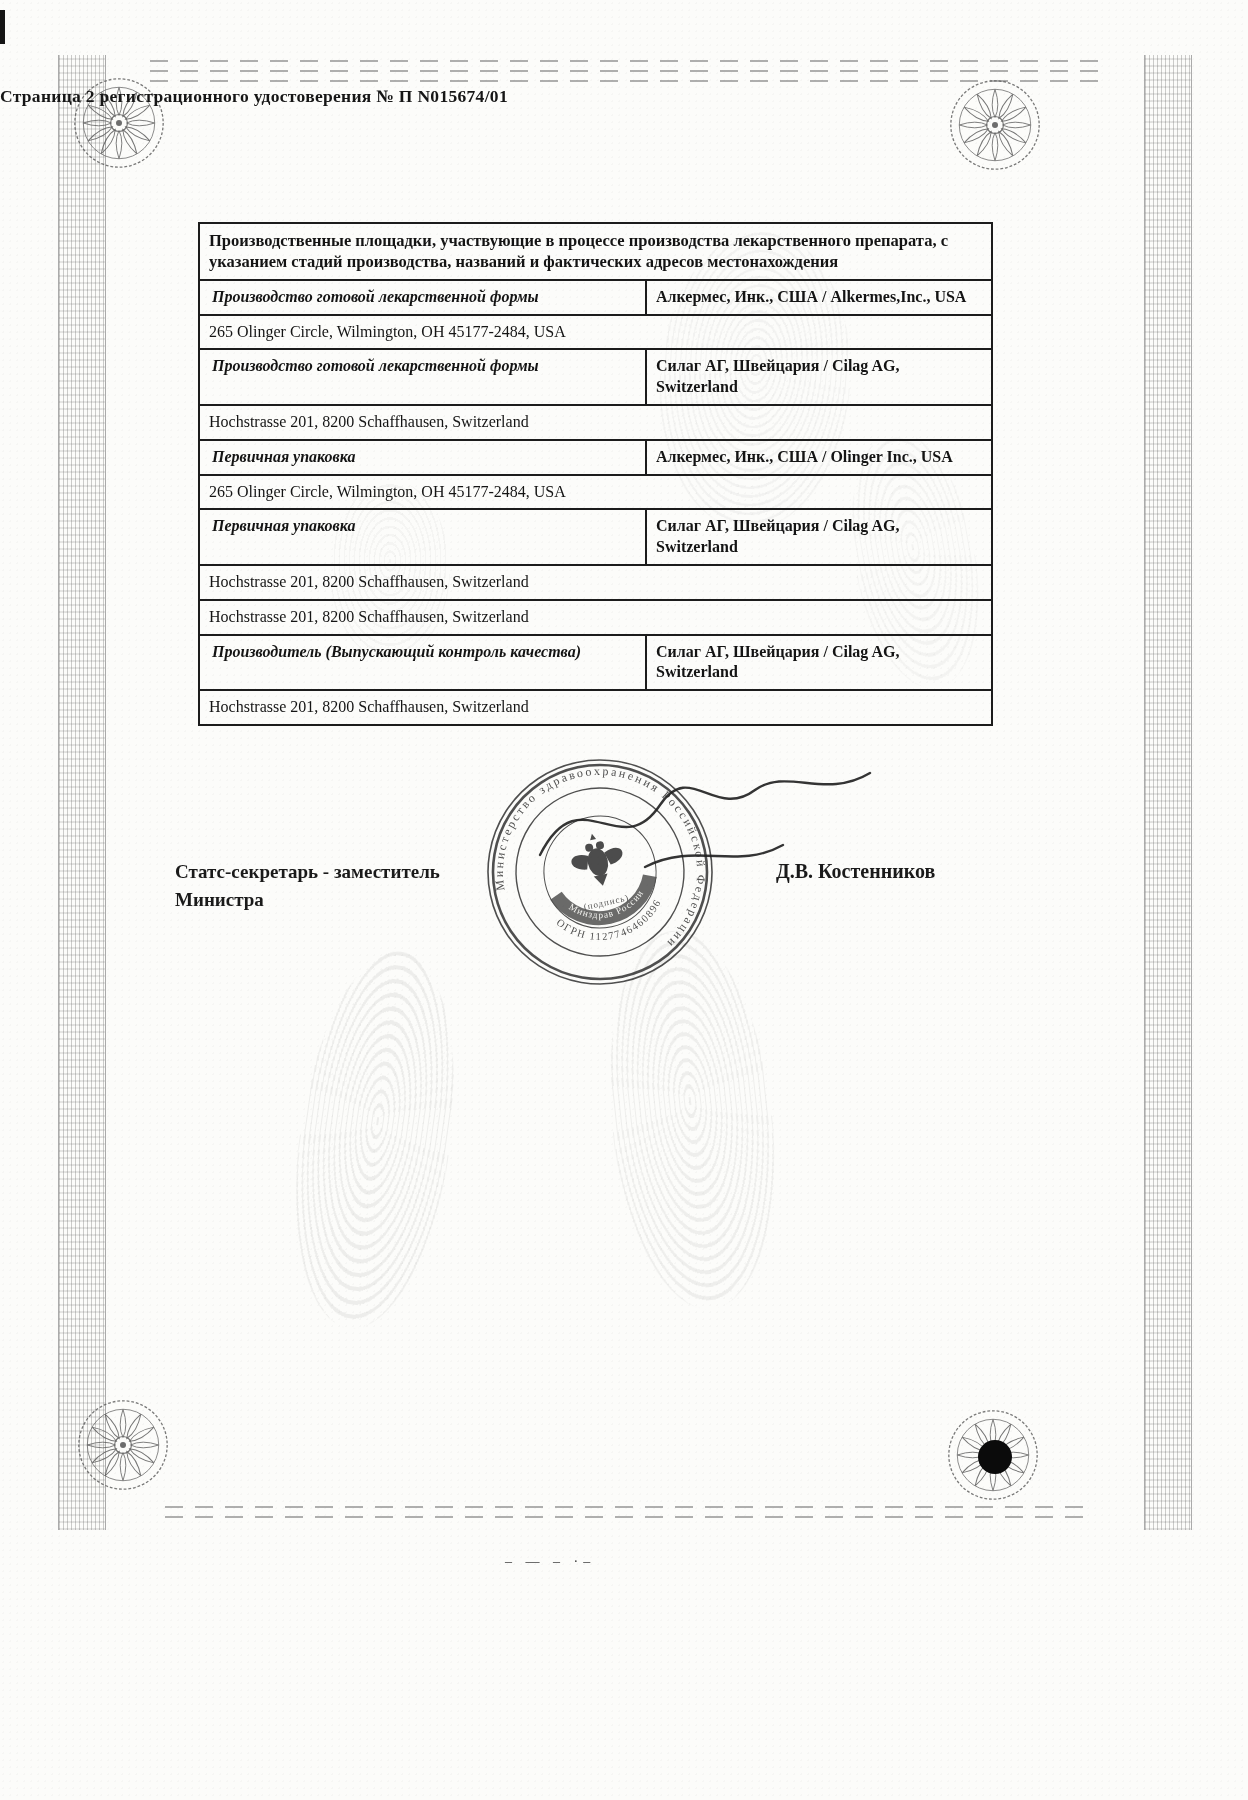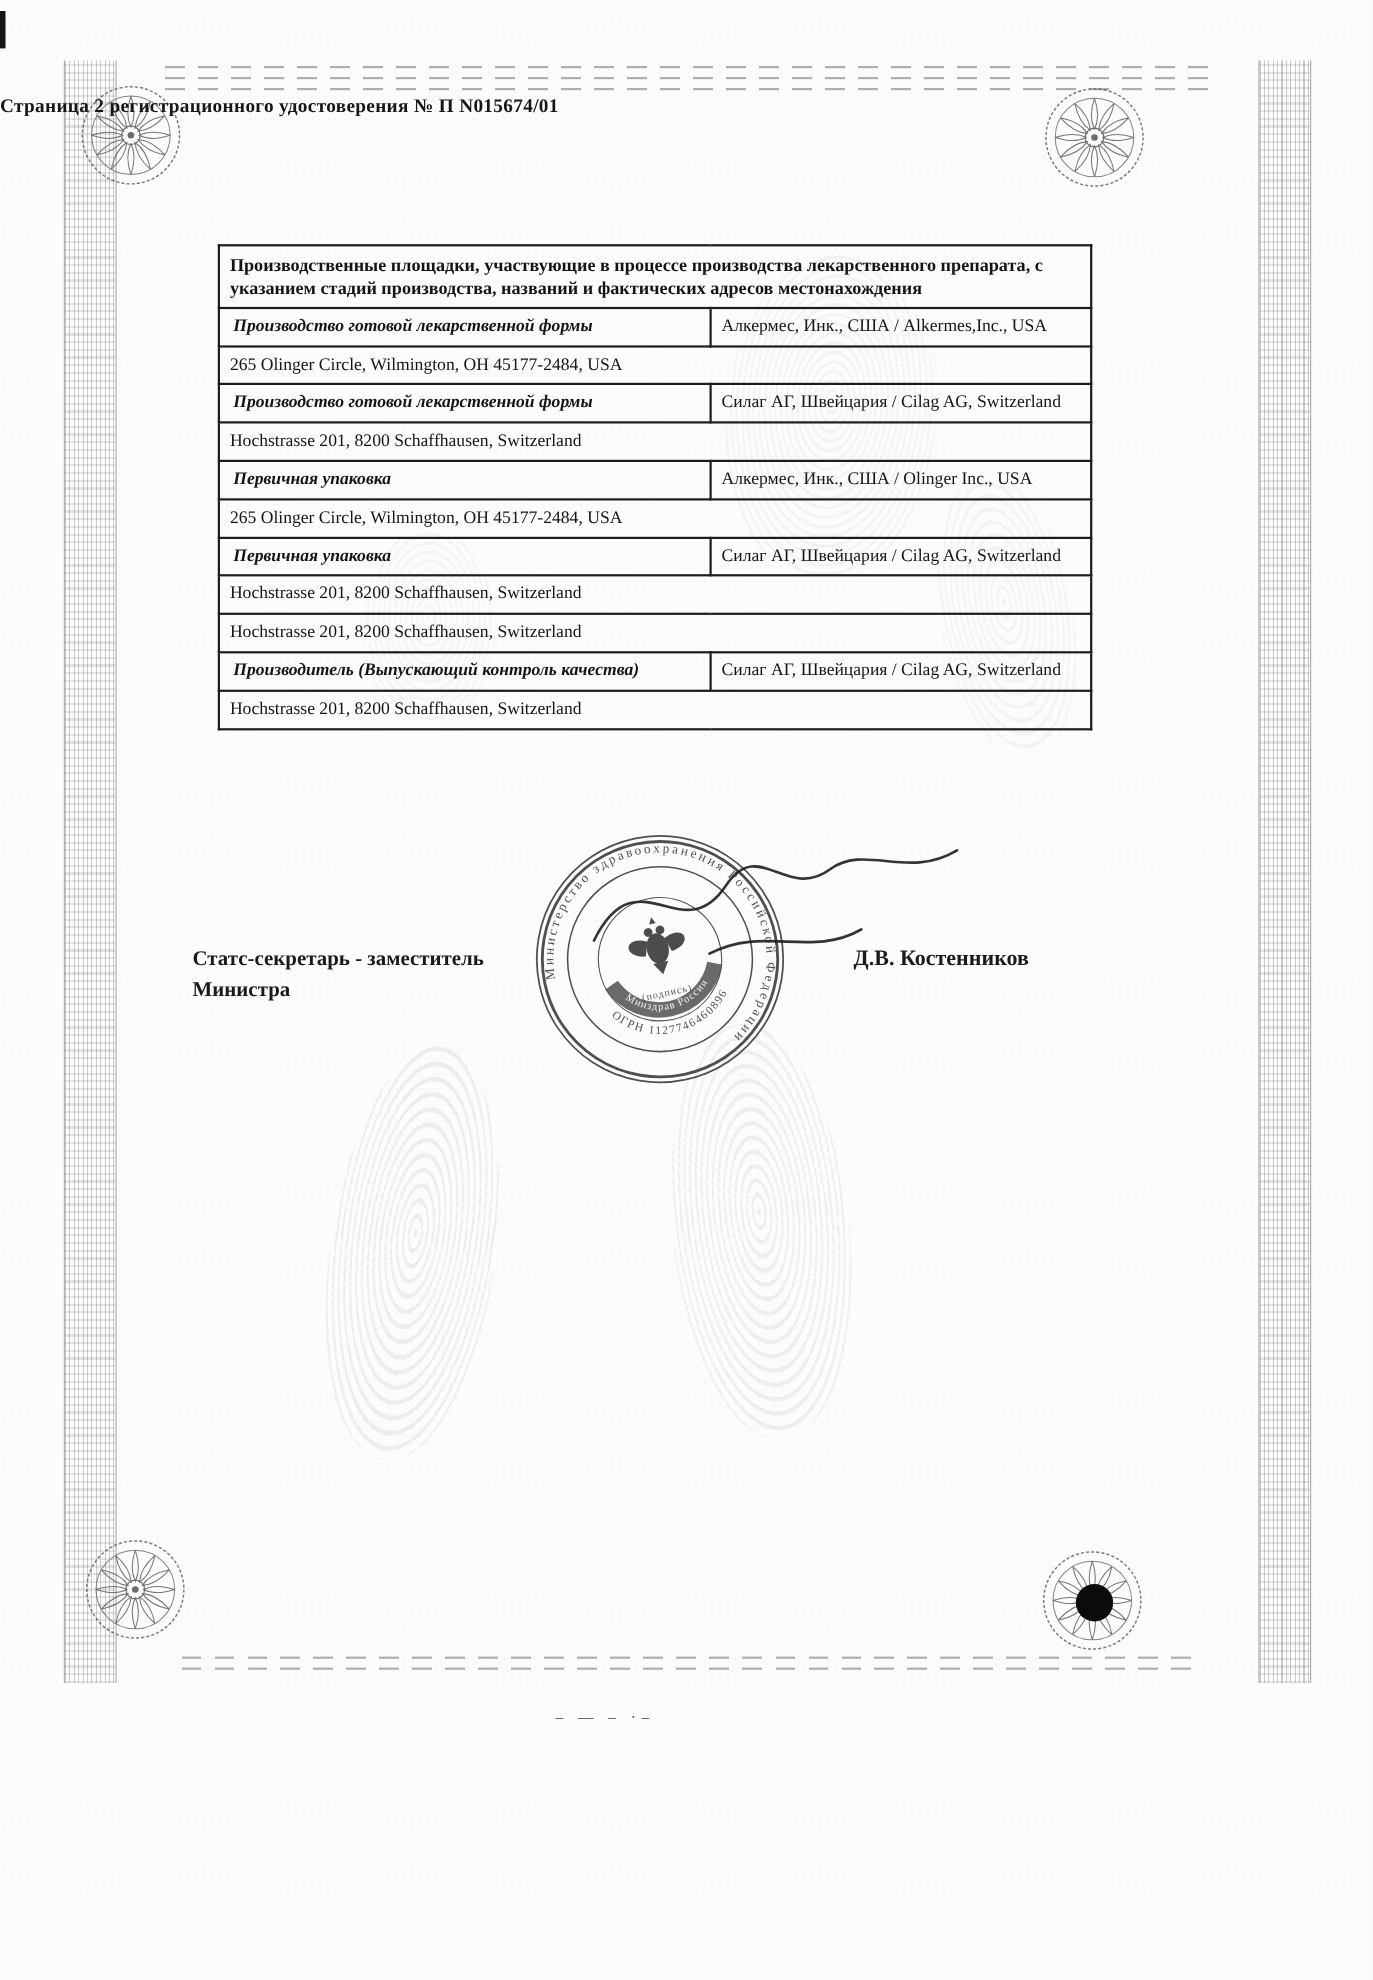--- a/index.html
+++ b/index.html
@@ -55,21 +55,21 @@
     border-collapse:collapse;table-layout:fixed;
     font-size:16px;line-height:1.3;color:#141414;
     z-index:3;
     margin-left:28px;
   }
   .sites-table td{border:2px solid #1c1c1c;padding:6px 9px;vertical-align:top;background:transparent;}
   .sites-table .col-stage{width:447px;}
   .sites-table .col-mfr{width:346px;}
   .sites-table .thead{font-weight:700;font-size:16.5px;}
   .sites-table .stage{font-style:italic;font-weight:600;padding-left:12px;}
-  .sites-table .mfr{font-weight:400;}
+  .sites-table .mfr{font-weight:700;}
   .sites-table .addr{font-weight:400;}
 
   
   .signoff-title{
     position:absolute;left:175px;top:858px;width:312px;
     font-size:19px;font-weight:700;line-height:1.45;z-index:4;
   }
   .signoff-name{
     position:absolute;left:760px;top:860px;
     font-size:20px;font-weight:700;z-index:4;margin-left:16px;

